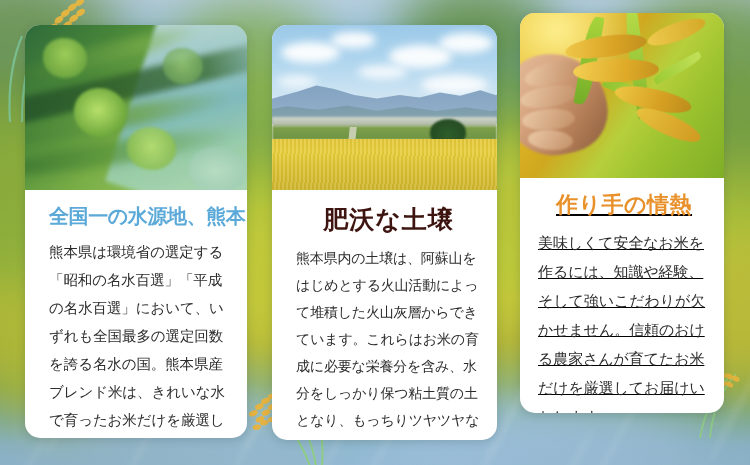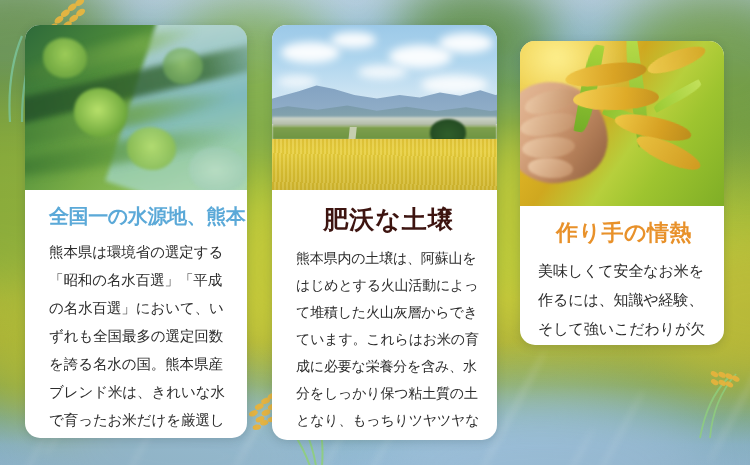--- a/index.html
+++ b/index.html
@@ -43,21 +43,21 @@
   #deco-right { left:690px; top:360px; width:70px; height:80px; }
 
   
   .card {
     position:absolute; background:#ffffff; border-radius:15px;
     overflow:hidden; box-shadow:0 2px 10px rgba(30,50,60,.18);
     display:flex; flex-direction:column;
   }
   #card-1 { left:25px;  top:25px; width:222px; height:413px; }
   #card-2 { left:272px; top:25px; width:225px; height:415px; }
-  #card-3 { left:520px; top:41px; width:204px; height:304px; }
+  #card-3 { left:520px; top:13px; width:204px; height:400px;text-decoration:underline; }
 
   .card-photo { width:100%; position:relative; overflow:hidden; flex:none; }
   #card-1 .card-photo { height:165px; }
   #card-2 .card-photo { height:165px; }
   #card-3 .card-photo { height:165px; }
 
   .card-body { padding:14px 16px 0 24px; }
   #card-3 .card-body { padding-left:18px; padding-right:14px; }
 
   .card-title {

